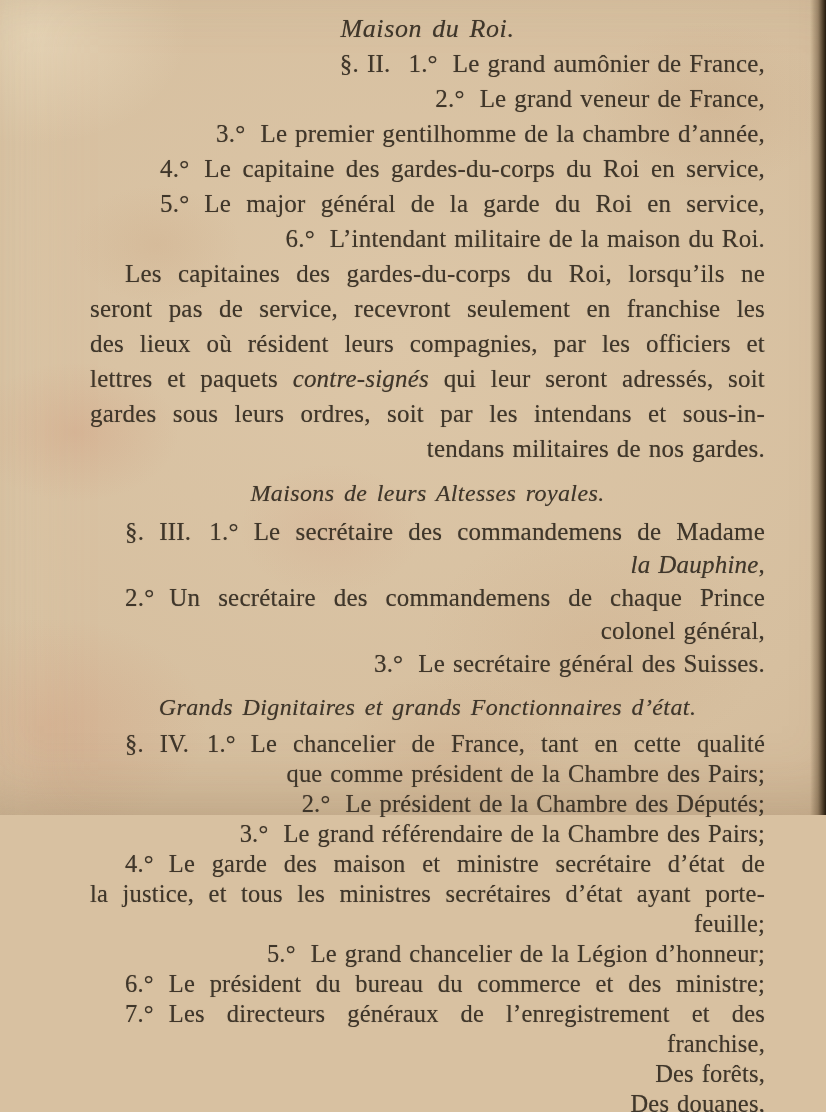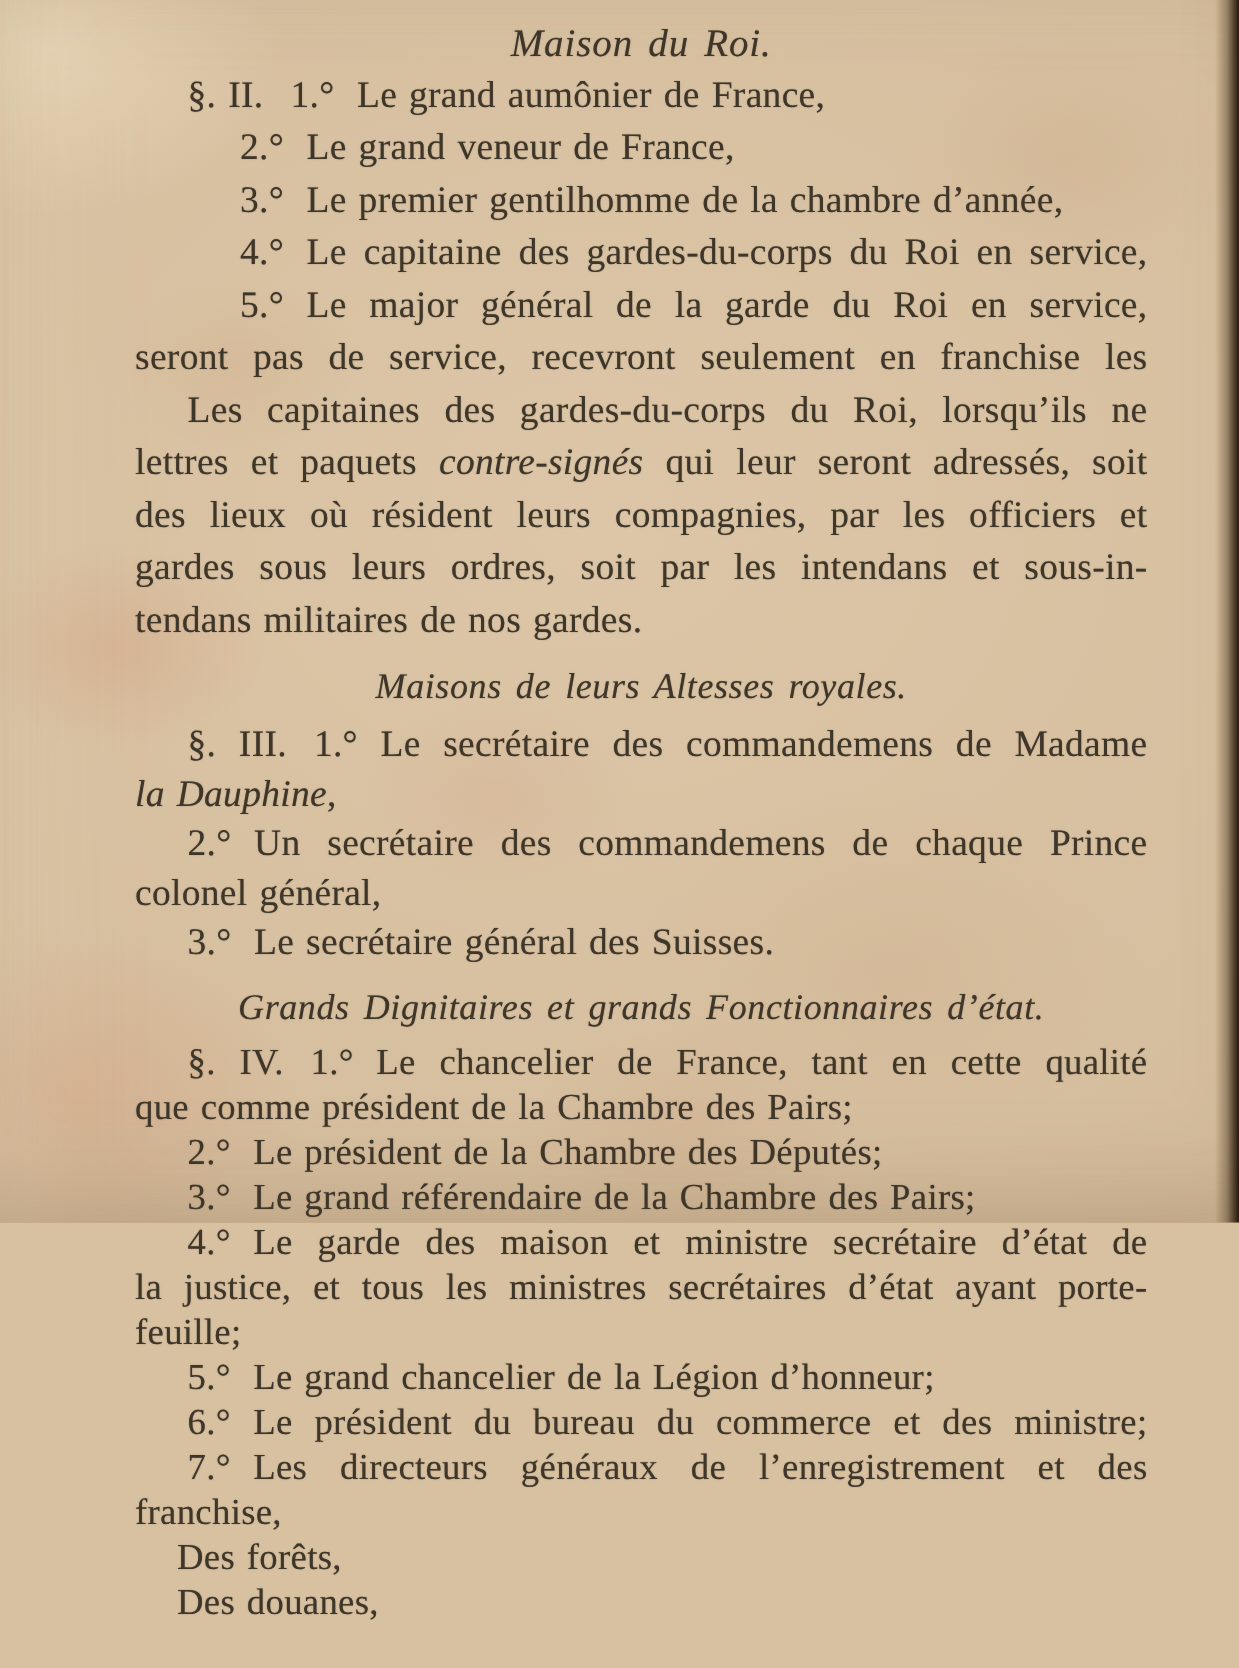--- a/index.html
+++ b/index.html
@@ -60,20 +60,21 @@
     box-sizing: border-box;
     padding: 6px 61px 0 90px;
     text-shadow: 0 0 0.8px rgba(63,54,42,0.55);
   }
   .line {
     font-size: 25px;
     line-height: 35px;
     letter-spacing: 0.2px;
     word-spacing: 1.5px;
     white-space: nowrap;
+    text-align: right;
   }
   .j {
     text-align: justify;
     text-align-last: justify;
     white-space: normal;
   }
   .ind1 { text-indent: 35px; }
   .ind2 { padding-left: 70px; }
   .subind { padding-left: 28px; }
   .running-header {
@@ -119,27 +120,30 @@
       </div>
       <div class="line ind2">
         <span class="num">3.°</span><span>Le premier gentilhomme de la chambre d’année,</span>
       </div>
       <div class="line ind2 j">
         <span class="num">4.°</span><span>Le capitaine des gardes-du-corps du Roi en service,</span>
       </div>
       <div class="line ind2 j">
         <span class="num">5.°</span><span>Le major général de la garde du Roi en service,</span>
       </div>
+      <div class="line ind2">
+        <span class="num">6.°</span><span>L’intendant militaire de la maison du Roi.</span>
+      </div>
 
+      <div class="line ind1 j">Les capitaines des gardes-du-corps du Roi, lorsqu’ils ne</div>
       <div class="line j">seront pas de service, recevront seulement en franchise les</div>
-      <div class="line ind1 j">Les capitaines des gardes-du-corps du Roi, lorsqu’ils ne</div>
+      <div class="line j">des lieux où résident leurs compagnies, par les officiers et</div>
       <div class="line j">
         <span>lettres et paquets </span><span class="it">contre-signés</span><span> qui leur seront adressés, soit</span>
       </div>
-      <div class="line j">des lieux où résident leurs compagnies, par les officiers et</div>
       <div class="line j">gardes sous leurs ordres, soit par les intendans et sous-in-</div>
       <div class="line">tendans militaires de nos gardes.</div>
     </div>
 
     <div class="sec-3">
       <div class="heading">Maisons de leurs Altesses royales.</div>
       <div class="line ind1 j">
         <span class="smark">§. III.</span><span class="num">1.°</span><span>Le secrétaire des commandemens de Madame</span>
       </div>
       <div class="line">

